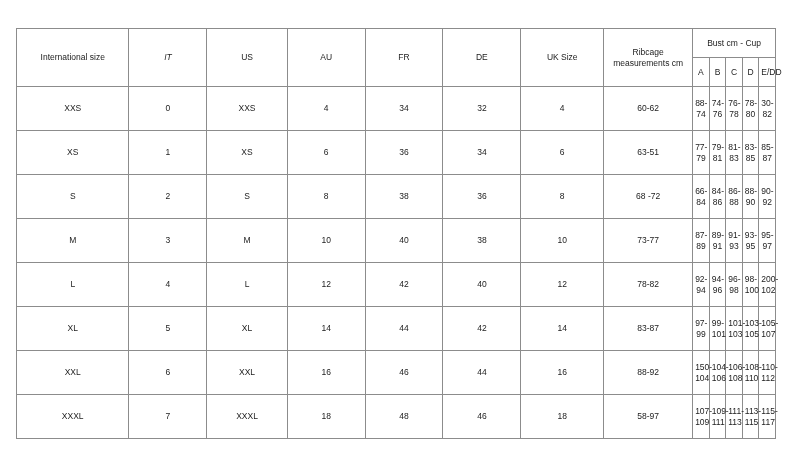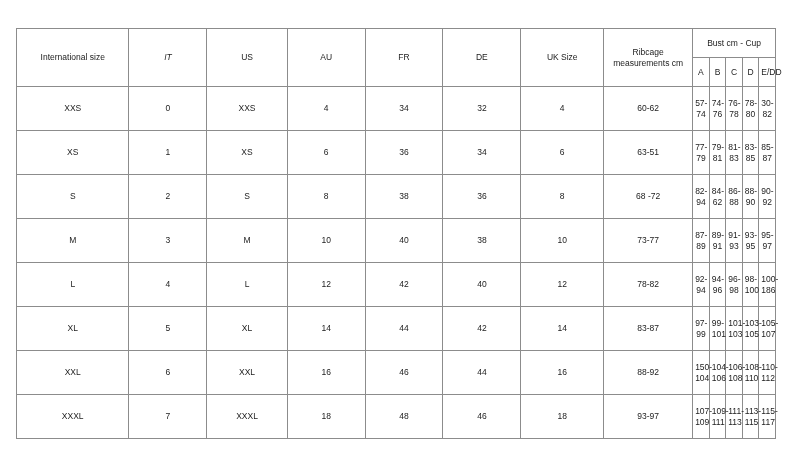--- a/index.html
+++ b/index.html
@@ -88,21 +88,21 @@
     <tbody>
       <tr>
         <td>XXS</td>
         <td>0</td>
         <td>XXS</td>
         <td>4</td>
         <td>34</td>
         <td>32</td>
         <td>4</td>
         <td>60-62</td>
-        <td>57-74</td>
+        <td>88-74</td>
         <td>74-76</td>
         <td>76-78</td>
         <td>78-80</td>
         <td>30-82</td>
       </tr>
       <tr>
         <td>XS</td>
         <td>1</td>
         <td>XS</td>
         <td>6</td>
@@ -118,22 +118,22 @@
       </tr>
       <tr>
         <td>S</td>
         <td>2</td>
         <td>S</td>
         <td>8</td>
         <td>38</td>
         <td>36</td>
         <td>8</td>
         <td>68 -72</td>
-        <td>82-94</td>
-        <td>84-62</td>
+        <td>66-84</td>
+        <td>84-86</td>
         <td>86-88</td>
         <td>88-90</td>
         <td>90-92</td>
       </tr>
       <tr>
         <td>M</td>
         <td>3</td>
         <td>M</td>
         <td>10</td>
         <td>40</td>
@@ -152,21 +152,21 @@
         <td>L</td>
         <td>12</td>
         <td>42</td>
         <td>40</td>
         <td>12</td>
         <td>78-82</td>
         <td>92-94</td>
         <td>94-96</td>
         <td>96-98</td>
         <td>98-100</td>
-        <td>100-186</td>
+        <td>200-102</td>
       </tr>
       <tr>
         <td>XL</td>
         <td>5</td>
         <td>XL</td>
         <td>14</td>
         <td>44</td>
         <td>42</td>
         <td>14</td>
         <td>83-87</td>
@@ -192,21 +192,21 @@
         <td>110-112</td>
       </tr>
       <tr>
         <td>XXXL</td>
         <td>7</td>
         <td>XXXL</td>
         <td>18</td>
         <td>48</td>
         <td>46</td>
         <td>18</td>
-        <td>93-97</td>
+        <td>58-97</td>
         <td>107-109</td>
         <td>109-111</td>
         <td>111-113</td>
         <td>113-115</td>
         <td>115-117</td>
       </tr>
     </tbody>
   </table>
 </div>
 

